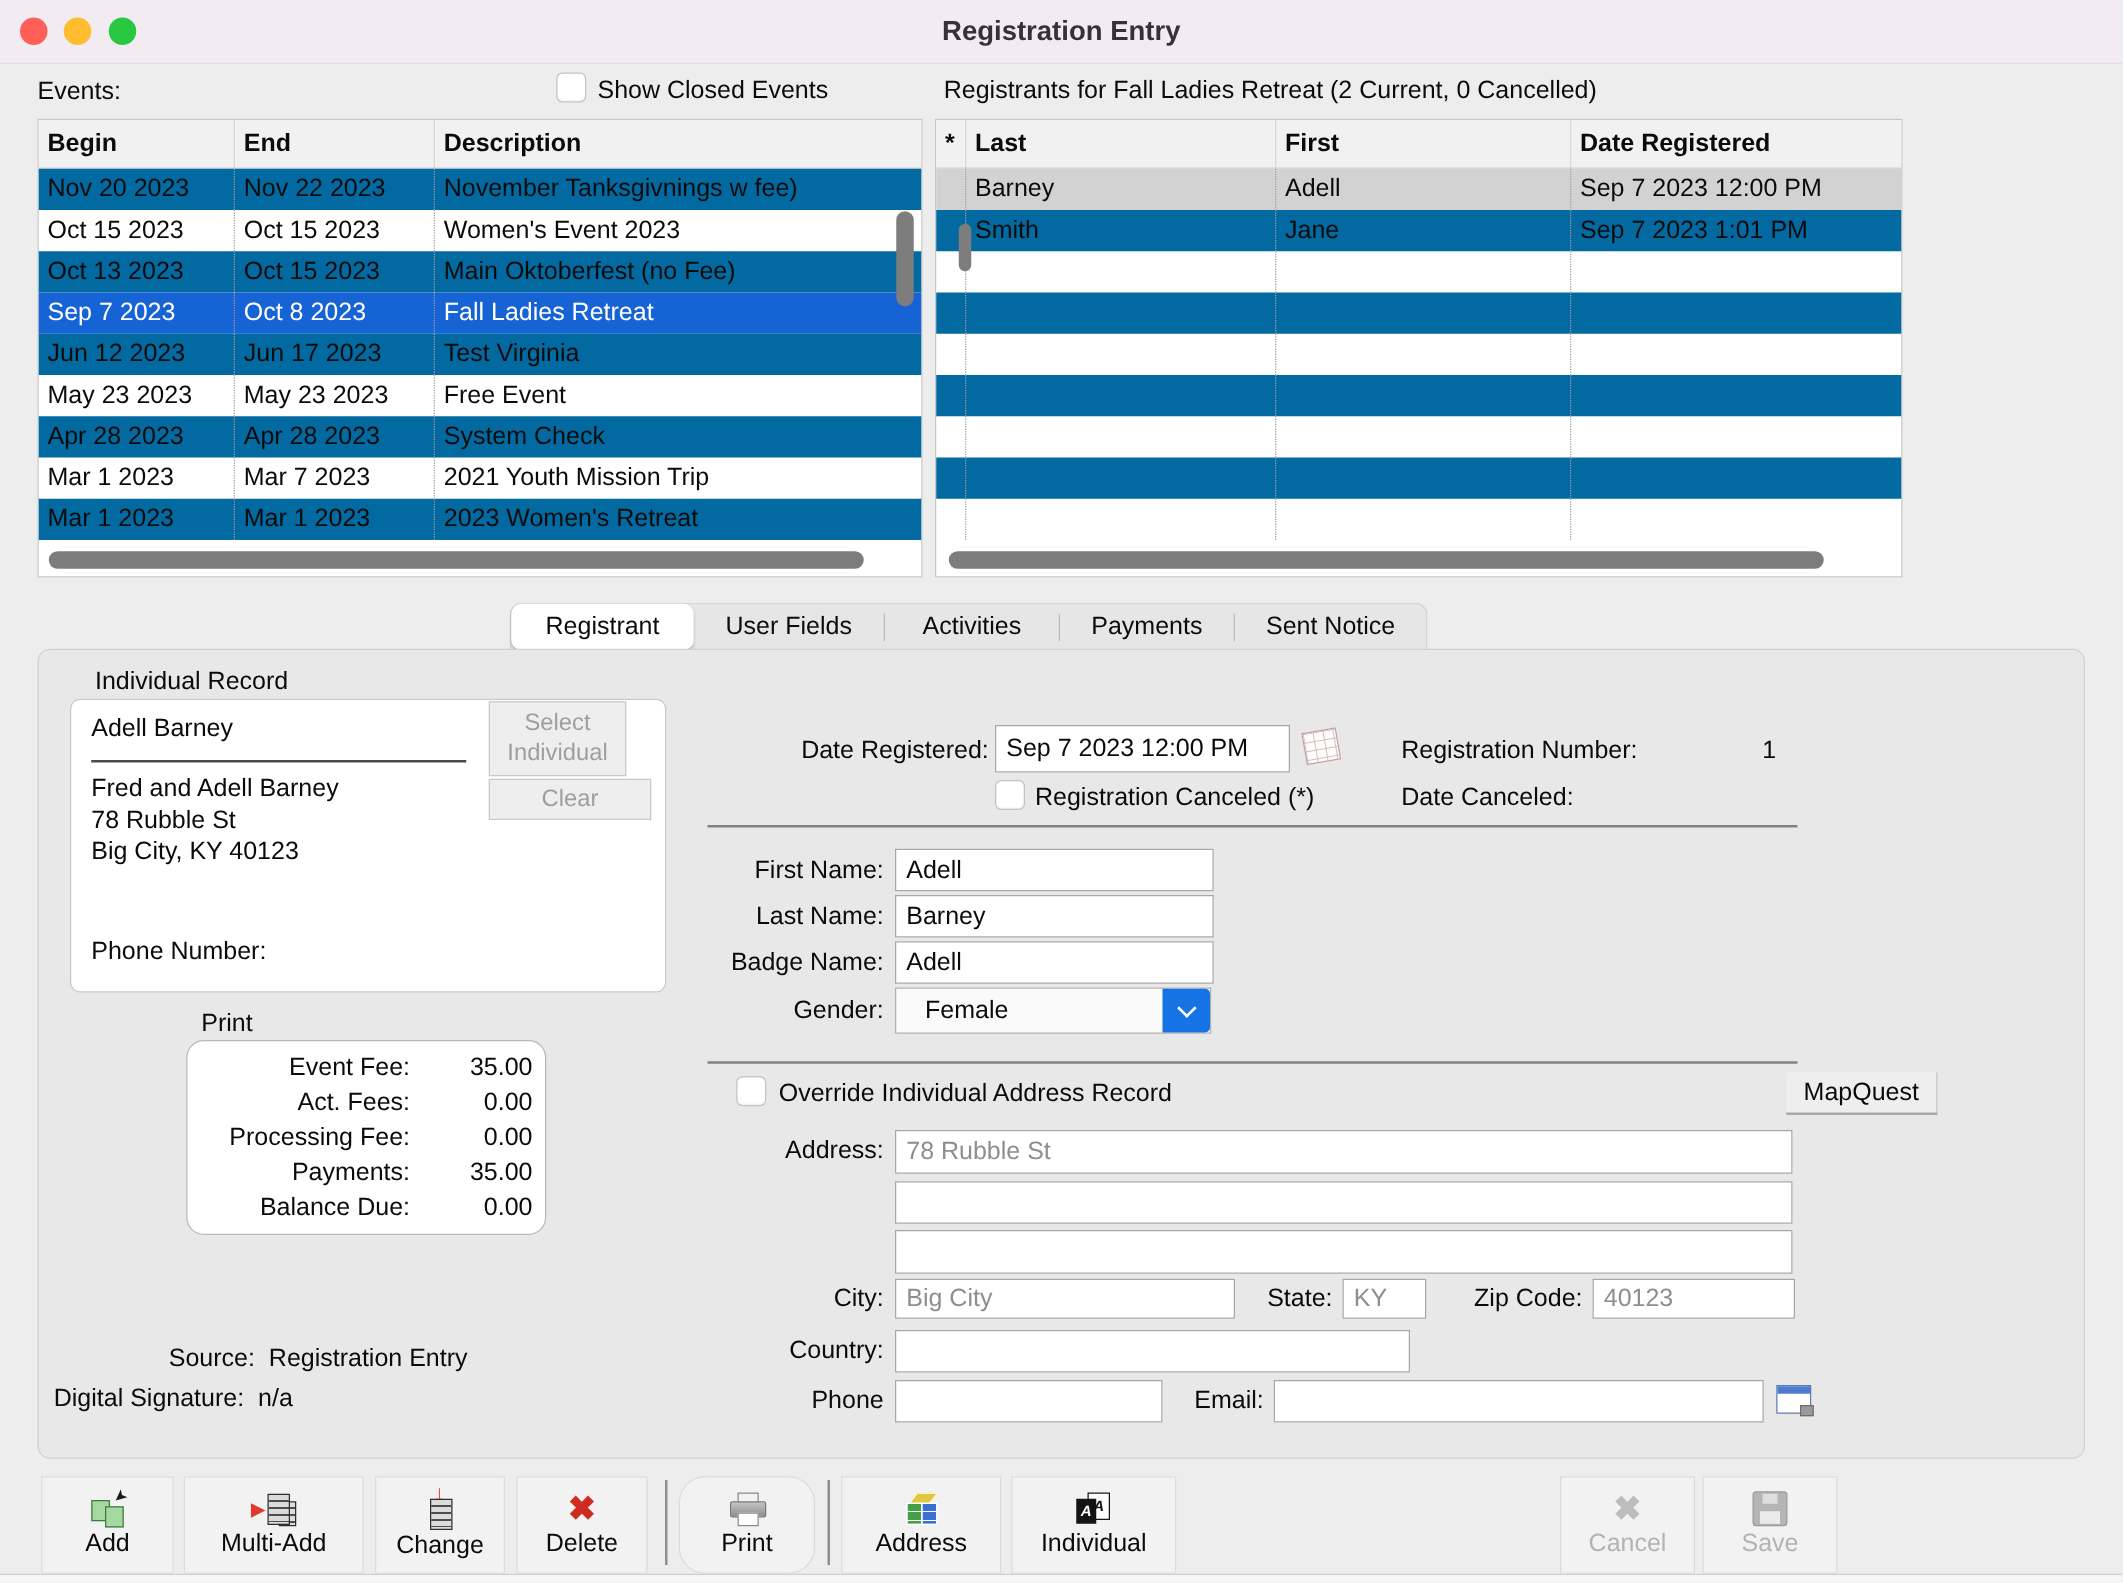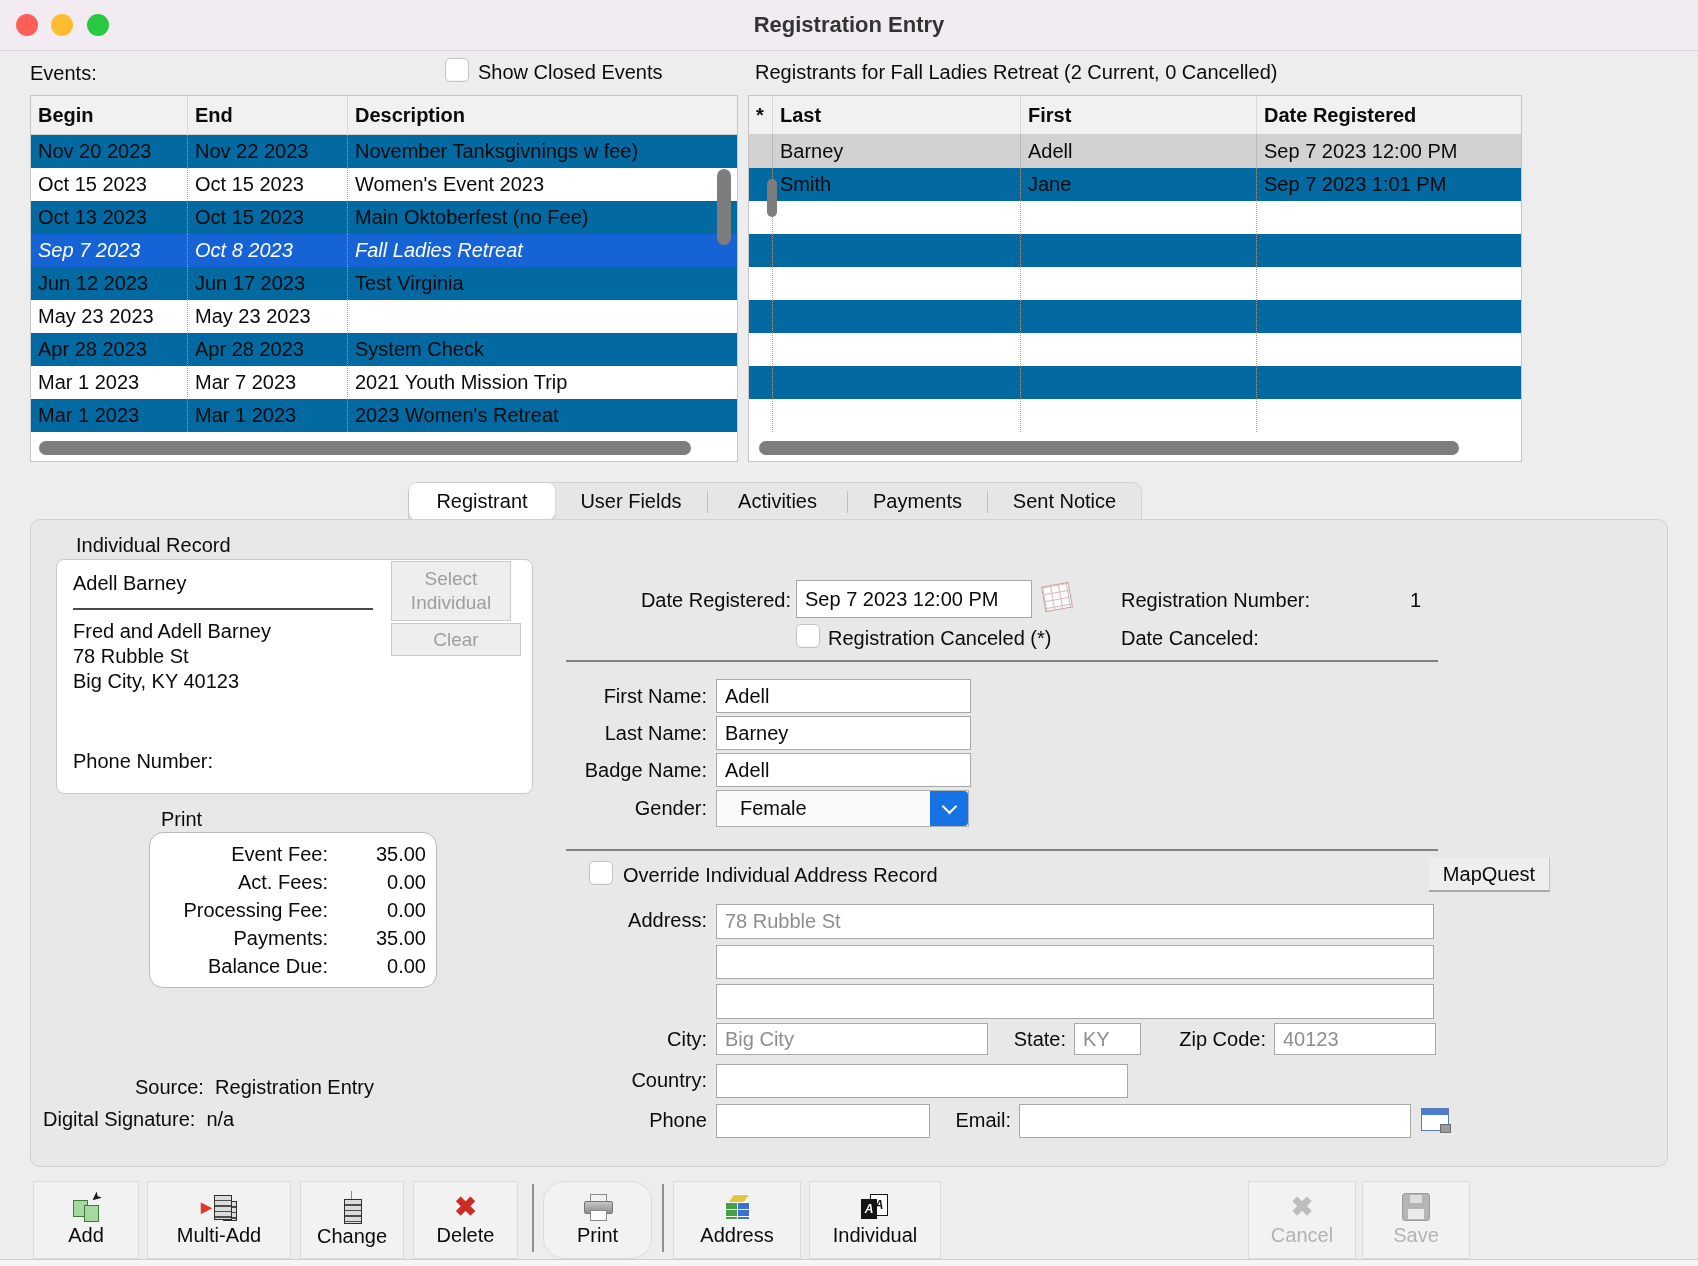--- a/index.html
+++ b/index.html
@@ -13,21 +13,21 @@
   .light{position:absolute;top:14px;width:22px;height:22px;border-radius:50%;}
   .titlebar .title{position:absolute;left:0;top:0;width:100%;height:50px;line-height:50px;text-align:center;font-weight:bold;font-size:22px;color:#333;}
   
   .table{position:absolute;background:#fff;border:1px solid #c6c6c6;}
   .thead{display:flex;height:38px;background:#f2f1f2;border-bottom:1px solid #cfcfcf;font-weight:bold;font-size:20px;align-items:center;}
   .thead .cell{border-right:1px solid #d8d8d8;}
   .trow{display:flex;height:33px;font-size:20px;align-items:center;}
   .trow .cell{border-right:1px dotted #9f9f9f;}
   .cell{height:100%;display:flex;align-items:center;padding:0 7px;white-space:nowrap;overflow:hidden;box-sizing:border-box;}
   .trow.odd{background:#0369a1;}
-  .trow.sel-blue{background:#1563d5;color:#fff;font-style:italic;}
+  .trow.sel-blue{background:#1563d5;color:#fff;}
   .trow.sel-gray{background:#d2d2d2;}
   .c-begin{width:157px;} .c-end{width:160px;} .c-desc{flex:1;border-right:none !important;}
   .c-star{width:24px;} .c-last{width:248px;} .c-first{width:236px;} .c-date{flex:1;border-right:none !important;}
   .hthumb{position:absolute;bottom:6px;height:14px;border-radius:7px;background:#7d7d7d;}
   .vthumb{position:absolute;background:#7d7d7d;border-radius:7px;}
   
   .label{position:absolute;font-size:20px;white-space:nowrap;}
   .checkbox{position:absolute;width:22px;height:22px;background:#fff;border:1px solid #c3c3c3;border-radius:5px;box-shadow:inset 0 -1px 1px rgba(0,0,0,.05);}
   .input{position:absolute;background:#fff;border:1px solid #a8a8a8;font-size:20px;padding:0 8px;display:flex;align-items:center;white-space:nowrap;overflow:hidden;box-sizing:border-box;}
   .input.disabled{color:#8e8e8e;}
@@ -138,20 +138,21 @@
         <div class="cell c-desc">Fall Ladies Retreat</div>
       </div>
       <div class="trow odd">
         <div class="cell c-begin">Jun 12 2023</div>
         <div class="cell c-end">Jun 17 2023</div>
         <div class="cell c-desc">Test Virginia</div>
       </div>
       <div class="trow">
         <div class="cell c-begin">May 23 2023</div>
         <div class="cell c-end">May 23 2023</div>
+        <div class="cell c-desc">Free Event</div>
       </div>
       <div class="trow odd">
         <div class="cell c-begin">Apr 28 2023</div>
         <div class="cell c-end">Apr 28 2023</div>
         <div class="cell c-desc">System Check</div>
       </div>
       <div class="trow">
         <div class="cell c-begin">Mar 1 2023</div>
         <div class="cell c-end">Mar 7 2023</div>
         <div class="cell c-desc">2021 Youth Mission Trip</div>
@@ -247,21 +248,21 @@
 <div class="panel">
 
   <div class="label" style="left:45px;top:14px;">Individual Record</div>
   <div class="indbox">
     <div class="label" style="left:16px;top:12px;">Adell Barney</div>
     <div class="ind-hline"></div>
     <div class="label" style="left:16px;top:60px;">Fred and Adell Barney</div>
     <div class="label" style="left:16px;top:85px;">78 Rubble St</div>
     <div class="label" style="left:16px;top:110px;">Big City, KY 40123</div>
     <div class="label" style="left:16px;top:190px;">Phone Number:</div>
-    <div class="sbtn" style="left:334px;top:1px;width:120px;height:60px;">Select Individual</div>
+    <div class="sbtn" style="left:334px;top:1px;width:110px;height:60px;">Select Individual</div>
     <div class="sbtn" style="left:334px;top:63px;width:130px;height:33px;">Clear</div>
   </div>
 
   <div class="label" style="left:130px;top:288px;">Print</div>
   <div class="feesbox">
       <div class="fee-row">
         <div class="fee-label">Event Fee:</div>
         <div class="fee-value">35.00</div>
       </div>
       <div class="fee-row">

